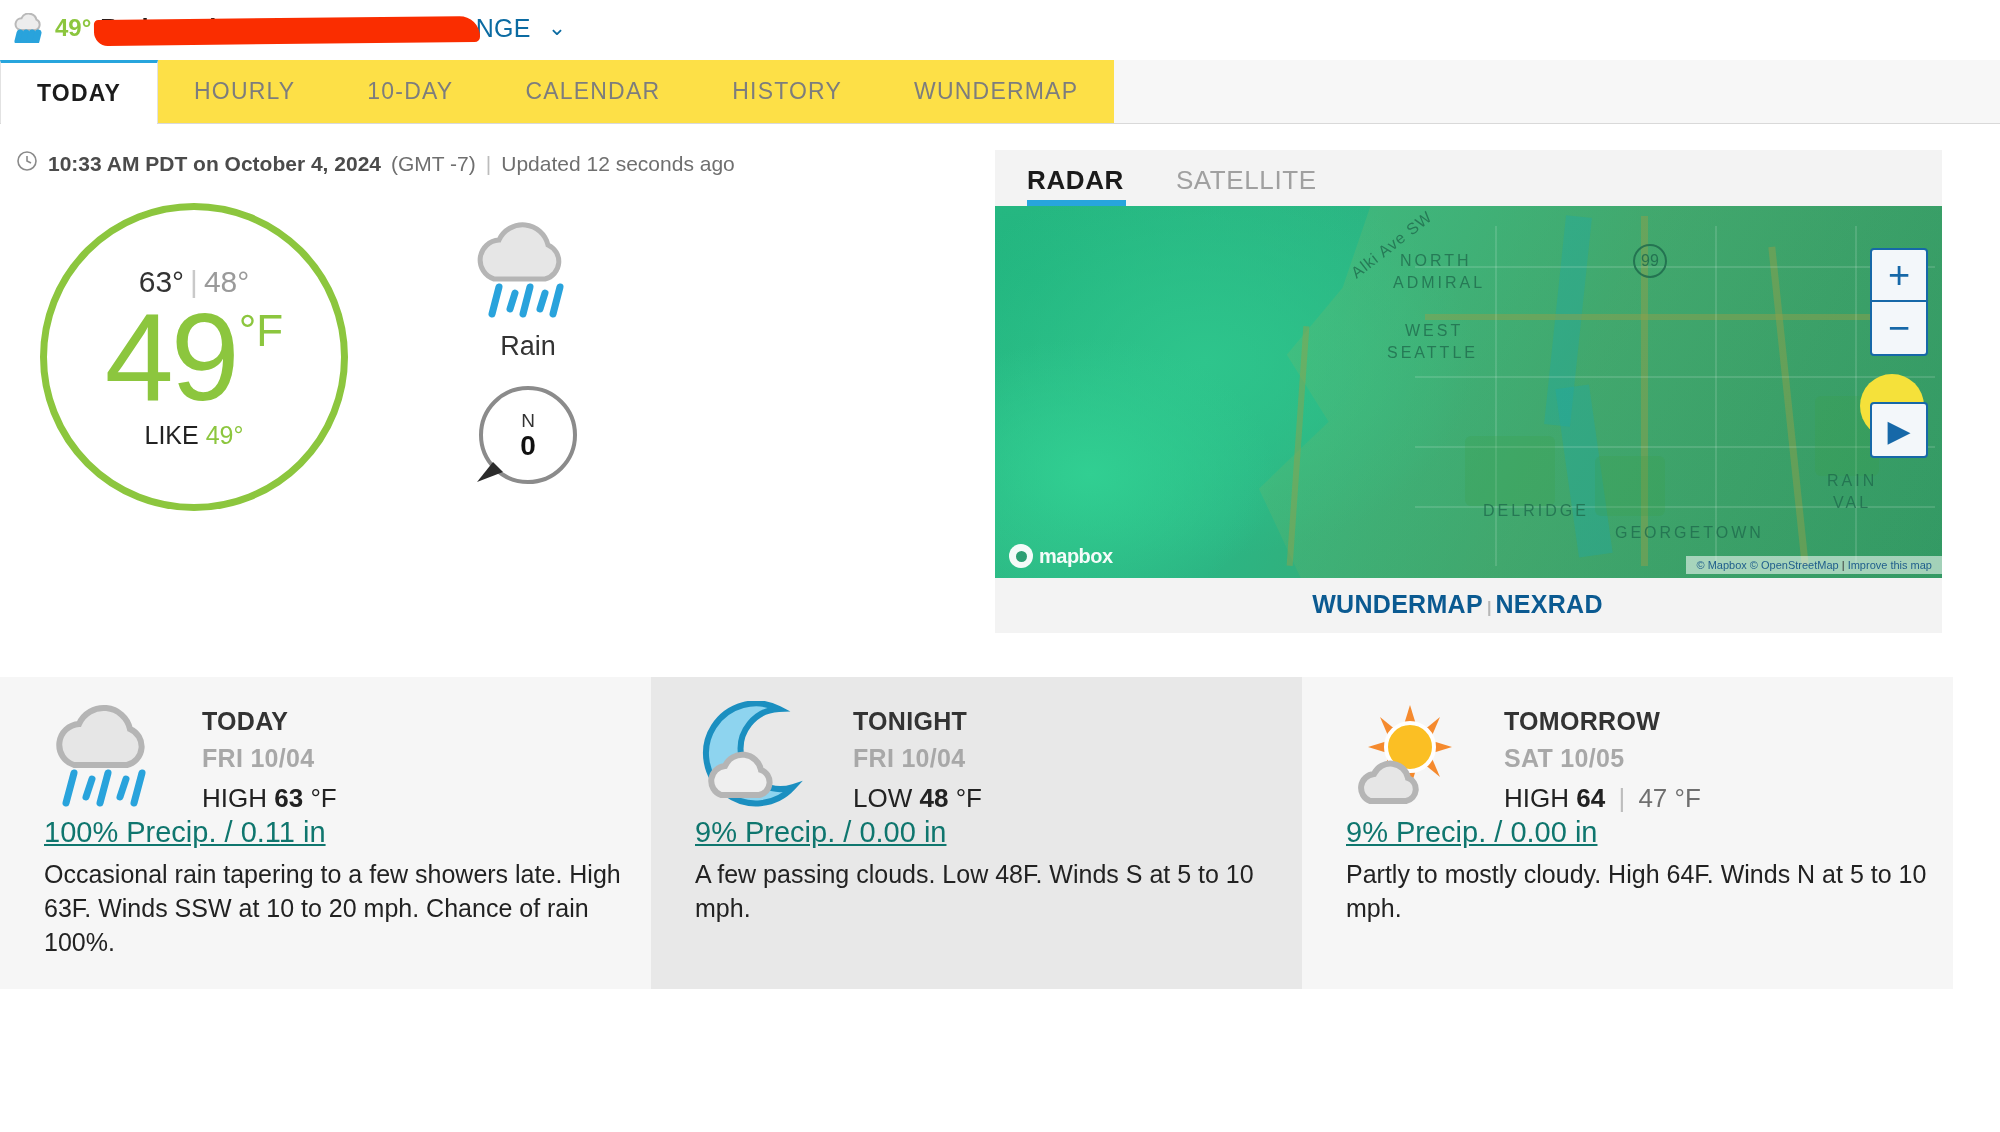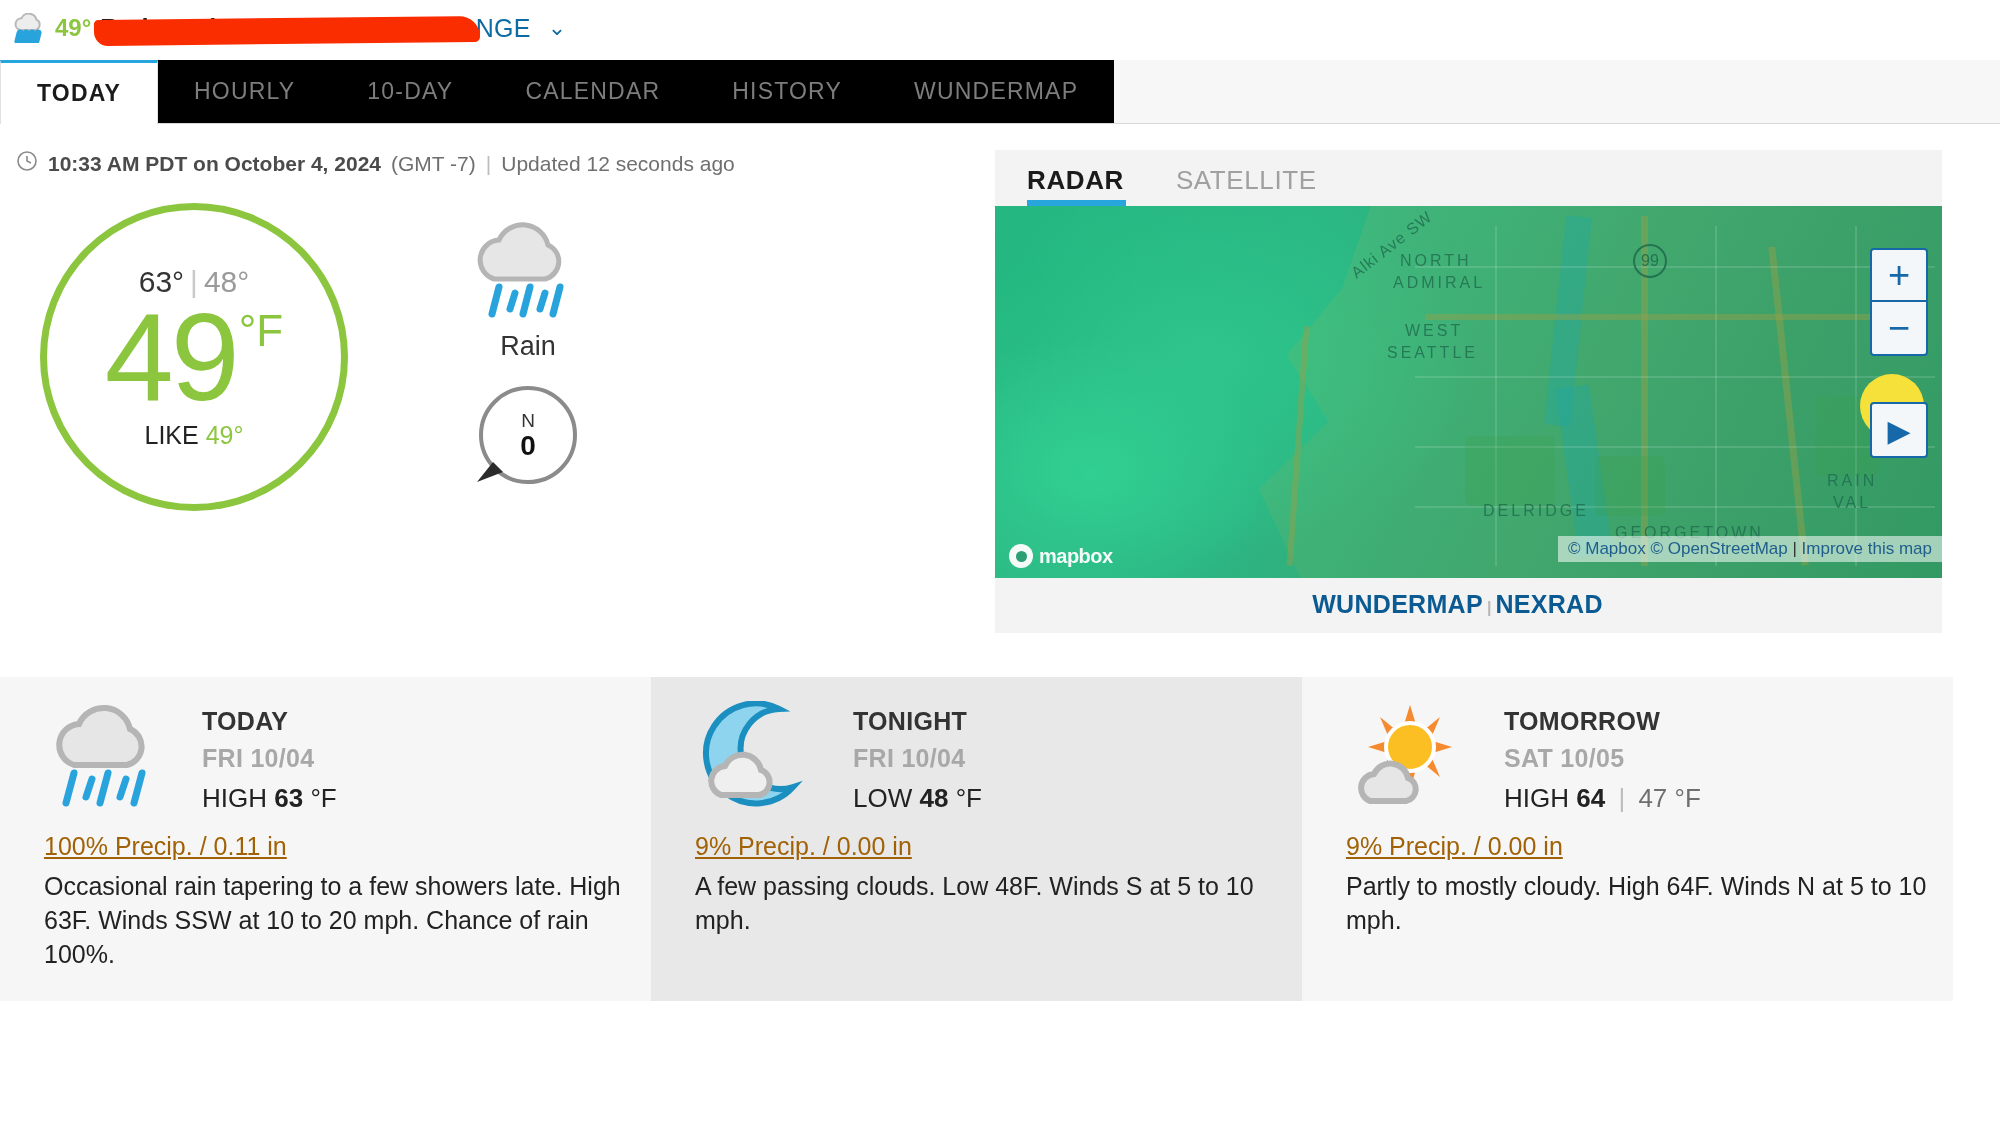--- a/index.html
+++ b/index.html
@@ -36,21 +36,21 @@
   .chevron { color:#0b6ba2; font-size:22px; margin-left:8px; }
 
   
   .tabs {
     display:flex; align-items:stretch; height:64px; margin-top:10px;
     border-bottom:1px solid #d9d9d9; background:#f7f7f7;
   }
   .tab {
     display:flex; align-items:center; justify-content:center;
     padding:0 36px; font-size:23px; color:#7d7d7d; letter-spacing:1.2px;
-    cursor:pointer; position:relative; background:#000000;
+    cursor:pointer; position:relative; background:#fde047;
   }
   .tab.active {
     color:#1b1b1b; font-weight:bold; background:#ffffff;
     border-left:1px solid #e2e2e2; border-right:1px solid #e2e2e2;
     border-top:3px solid #27a5dd;
   }
   .tab.active::after{ content:""; position:absolute; left:0; right:0; bottom:-1px; height:2px; background:#fff;}
 
   
   .main { display:flex; padding: 26px 0 0 0; }
@@ -126,42 +126,42 @@
   .play-blob { position:absolute; right:18px; top:168px; width:64px; height:64px; background:#f5e13a; border-radius:50%; }
   .play-btn { position:absolute; right:14px; top:196px; width:58px; height:56px; background:#f3f7fa;
               border:2px solid #1668a8; border-radius:4px; display:flex; align-items:center; justify-content:center;
               color:#1668a8; font-size:30px; cursor:pointer;}
 
   .mapbox-logo { position:absolute; left:14px; bottom:10px; display:flex; align-items:center; gap:6px; opacity:.95;}
   .mb-circle { width:24px; height:24px; border-radius:50%; background:#fff; display:flex; align-items:center; justify-content:center;}
   .mb-inner { width:11px; height:11px; border-radius:50%; background:#2c9e72;}
   .mb-text { color:#fff; font-size:20px; font-weight:bold; letter-spacing:-.5px; }
 
-  .attrib { position:absolute; right:0; bottom:16px; background:rgba(255,255,255,.55);
-            padding:3px 10px; font-size:17px; color:#1f5e8c; }
+  .attrib { position:absolute; right:0; bottom:4px; background:rgba(255,255,255,.55);
+            padding:3px 10px; font-size:11px; color:#1f5e8c; }
   .attrib .pipe { color:#333; }
 
   .wundermap-row { text-align:center; padding:12px 22px 14px 0; }
   .wundermap-row a { color:#0b5a91; font-size:25px; font-weight:bold; letter-spacing:.3px; text-decoration:none; cursor:pointer;}
   .wundermap-row .pipe { color:#b7b7b7; margin:0 4px; font-weight:bold;}
 
   
   .cards { display:flex; margin-top:44px; }
   .card { width:651px; padding: 24px 26px 30px 44px; background:#f6f6f6; min-height:280px;}
   .card.alt { background:#e8e8e8; }
   .card-head { display:flex; gap:22px; align-items:flex-start; }
   .card-icon { width:136px; height:112px; position:relative; flex:none; }
   .card-meta { padding-top:6px; }
   .card-title { font-size:25px; font-weight:bold; color:#333; letter-spacing:.3px; }
   .card-date { font-size:25px; font-weight:bold; color:#a8a8a8; margin-top:8px; letter-spacing:.3px;}
   .card-temp { font-size:26px; color:#222; margin-top:10px; }
   .card-temp b { font-weight:bold; }
   .card-temp .second { color:#6f6f6f; }
   .card-temp .vbar { color:#bdbdbd; margin:0 6px;}
-  .precip-link { display:inline-block; margin-top:18px; font-size:25px; color:#a16207; text-decoration:underline; cursor:pointer;}
+  .precip-link { display:inline-block; margin-top:2px; font-size:29px; color:#0f766e; text-decoration:underline; cursor:pointer;}
   .card-desc { font-size:25px; color:#222; line-height:1.36; margin-top:8px; max-width:600px;}
   .drops line { stroke:#29a3dc; stroke-width:7; stroke-linecap:round; }
 </style>
 </head>
 <body>
 
 <div class="page">
 
   <div class="header">
 

